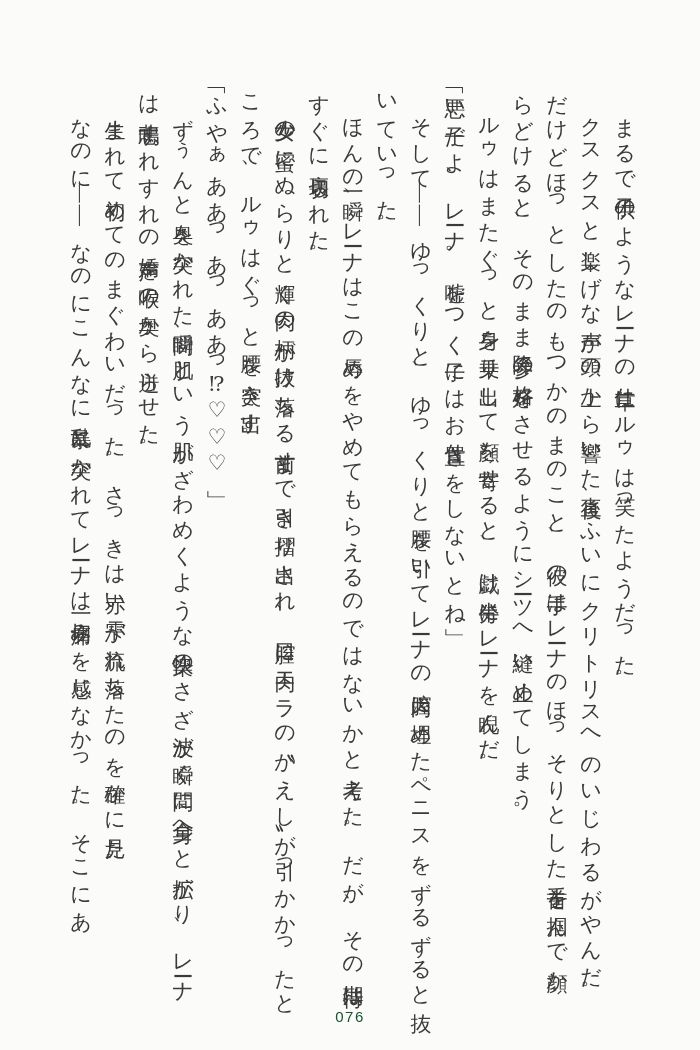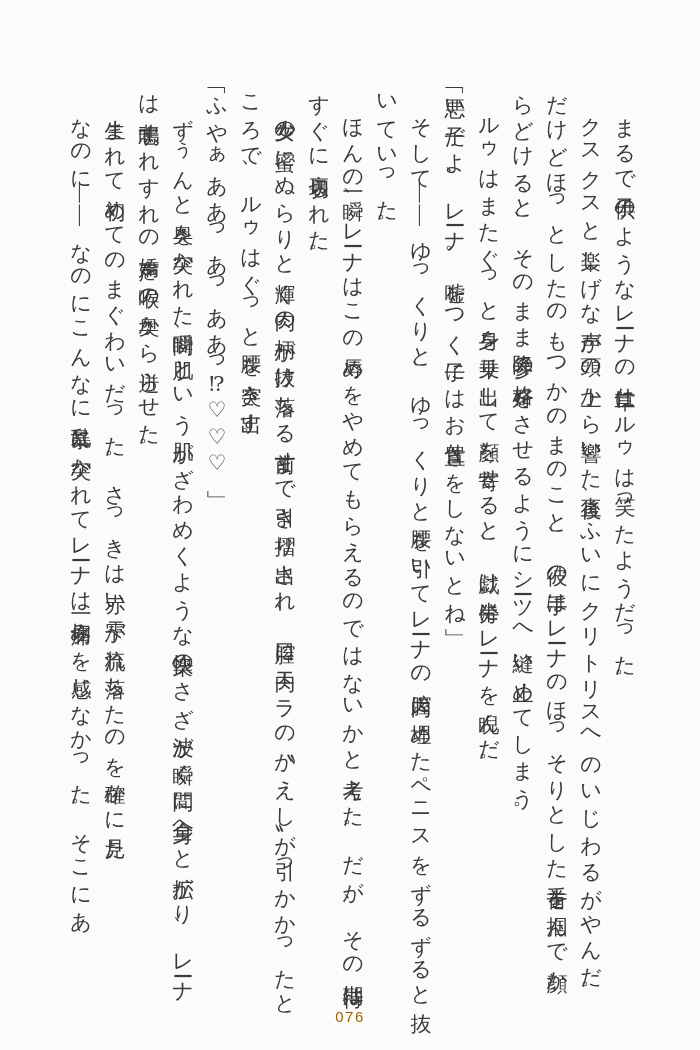--- a/index.html
+++ b/index.html
@@ -42,21 +42,21 @@
   }
   .page-number {
     position: absolute;
     top: 1008px;
     left: 0;
     width: 100%;
     text-align: center;
     font-family: "Liberation Sans", "DejaVu Sans", sans-serif;
     font-size: 15px;
     letter-spacing: 1.5px;
-    color: #a16207;
+    color: #14532d;
   }
 </style>
 </head>
 <body>
 
 <div class="book-page">
   <div class="page-text">
       <p class="para indent">まるで子供のようなレーナの仕草にルゥは笑ったようだった。</p>
       <p class="para indent">クスクスと楽しげな声が頭の上から響いた直後、ふいにクリトリスへのいじわるがやんだ。だけどほっとしたのもつかのまのこと、彼の手はレーナのほっそりとした手首を掴んで顔からどけると、そのまま降参の格好をさせるようにシーツへ縫い止めてしまう。</p>
       <p class="para indent">ルゥはまたぐっと身を乗り出して顔を寄せると、戯け半分にレーナを睨んだ。</p>

